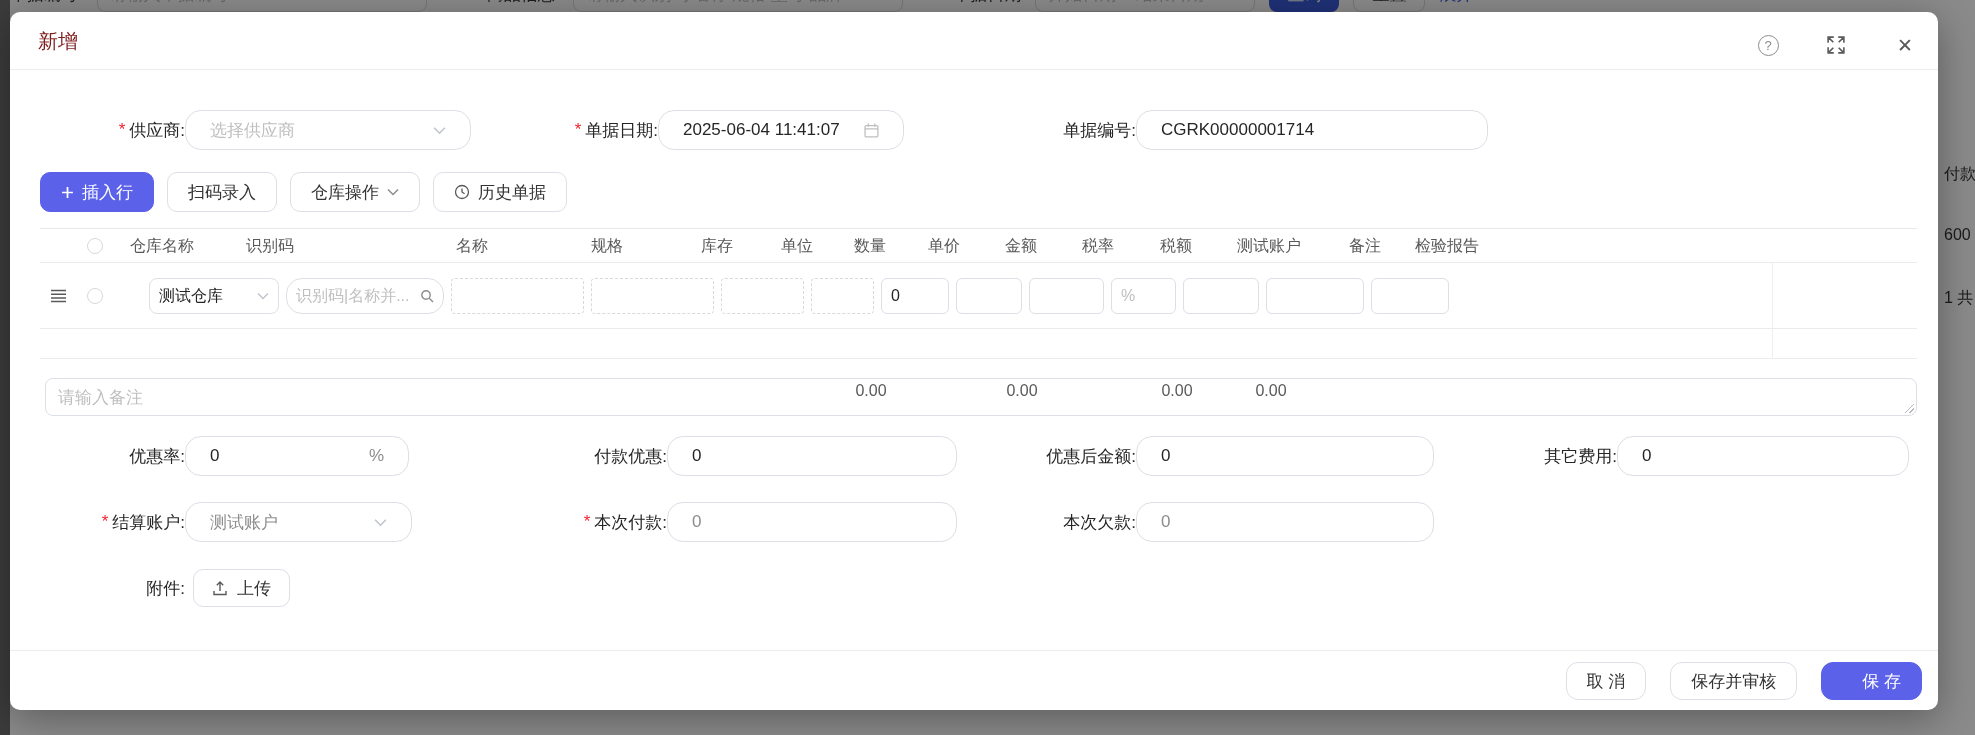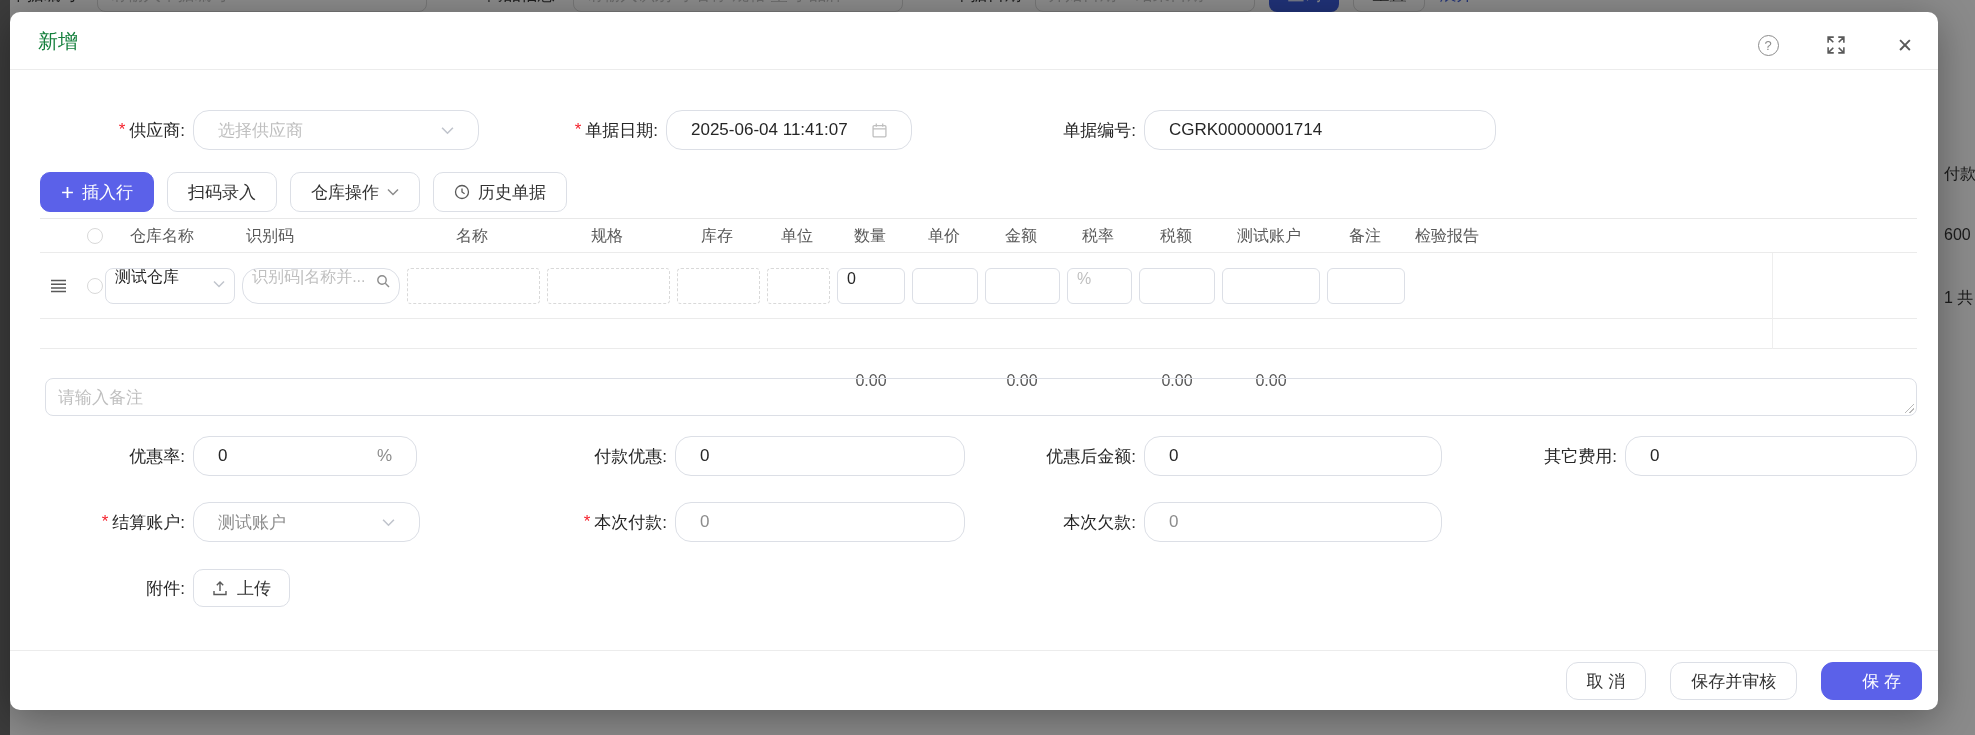--- a/index.html
+++ b/index.html
@@ -18,47 +18,47 @@
   .bg-btn.plain { border:1px solid #d9d9d9; background:#fff; color:#333; }
   .bg-link { color:#3b5bdb; white-space:nowrap; }
   .bg-edge { position:absolute; left:1944px; font-size:16px; color:#333; white-space:nowrap; }
 
   .overlay { position:absolute; inset:0; background:rgba(0,0,0,0.45); z-index:5; }
 
   
   .modal { position:absolute; left:10px; top:12px; width:1928px; height:698px; background:#fff;
     border-radius:10px; z-index:10; box-shadow:0 8px 40px rgba(0,0,0,.35); }
   .m-header { position:absolute; left:0; top:0; right:0; height:58px; border-bottom:1px solid #ececec; }
-  .m-title { position:absolute; left:28px; top:0; height:58px; display:flex; align-items:center; font-size:20px; color:#15803d; }
+  .m-title { position:absolute; left:28px; top:0; height:58px; display:flex; align-items:center; font-size:20px; color:#7f1d1d; }
   .hicon { position:absolute; top:22px; width:22px; height:22px; display:flex; align-items:center; justify-content:center; color:#8c8c8c; cursor:pointer; }
   .help-circle { width:21px; height:21px; border:1.5px solid #8c8c8c; border-radius:50%; display:flex; align-items:center; justify-content:center; font-size:13px; color:#8c8c8c; }
   .close-x { font-size:19px; color:#595959; }
 
   .fg { position:absolute; display:flex; align-items:center; height:40px; }
   .flabel { width:160px; display:flex; justify-content:flex-end; align-items:center; font-size:17px; color:#262626; white-space:nowrap; }
   .req { color:#f5222d; margin-right:4px; font-style:normal; font-size:17px; }
-  .inp { height:40px; border:1px solid #dcdfe6; border-radius:16px; background:#fff; display:flex; align-items:center; padding:0 24px; font-size:17px; color:#262626; margin-left:8px; }
+  .inp { height:40px; border:1px solid #dcdfe6; border-radius:16px; background:#fff; display:flex; align-items:center; padding:0 24px; font-size:17px; color:#262626; margin-left:0; }
   .ph { color:#bfbfbf; }
   .grow { flex:1; }
   .sfx-ico { margin-left:8px; display:flex; align-items:center; }
 
   
   .toolbar { position:absolute; left:30px; top:160px; display:flex; gap:13px; }
   .tbtn { height:40px; border-radius:10px; border:1px solid #dcdfe6; background:#fff; display:flex; align-items:center; justify-content:center; gap:8px; padding:14px 20px; font-size:17px; color:#333; cursor:pointer; }
   .tbtn.primary { background:#5b61e9; border-color:#5b61e9; color:#fff; }
 
   
-  .table { position:absolute; left:30px; top:206px; width:1877px; border-top:1px solid #e8e8e8;text-decoration:underline; }
+  .table { position:absolute; left:30px; top:216px; width:1877px; border-top:1px solid #e8e8e8;text-decoration:underline; }
   .t-head { position:relative; height:34px; border-bottom:1px solid #ebebeb; }
   .th { position:absolute; top:0; height:34px; display:flex; align-items:center; font-size:16px; color:#595959; white-space:nowrap; }
   .t-row { position:relative; height:66px; border-bottom:1px solid #ebebeb; }
   .t-sum { position:relative; height:30px; border-bottom:1px solid #ebebeb; }
   .sum { position:absolute; top:0; height:30px; display:flex; align-items:center; justify-content:center; width:60px; font-size:16px; color:#595959;margin-top:47px; }
   .radio { position:absolute; width:16px; height:16px; border:1px solid #d9d9d9; border-radius:50%; background:#fff; cursor:pointer; }
-  .cell { position:absolute; top:15px; height:36px; border:1px solid #dcdfe6; border-radius:6px; background:#fff; display:flex; align-items:flex-end; padding:15px 9px; font-size:16px; color:#262626; }
+  .cell { position:absolute; top:15px; height:36px; border:1px solid #dcdfe6; border-radius:6px; background:#fff; display:flex; align-items:center; padding:15px 9px; font-size:16px; color:#262626;margin-left:44px; }
   .cell.dashed { border-style:dashed; border-color:#d9d9d9; border-radius:4px; }
   .vline { position:absolute; top:0; width:1px; background:#eeeeee; }
   .drag { position:absolute; left:10px; top:26px; cursor:grab; }
 
   
   .remark { position:absolute; left:35px; top:366px; width:1872px; height:38px; border:1px solid #dcdfe6; border-radius:8px; display:flex; align-items:center; padding:0 12px; font-size:17px; }
   .grip { position:absolute; right:2px; bottom:2px; width:11px; height:11px;
     background:linear-gradient(135deg,transparent 0 55%,#b9b9b9 55% 62%,transparent 62% 75%,#b9b9b9 75% 82%,transparent 82%); }
 
   

